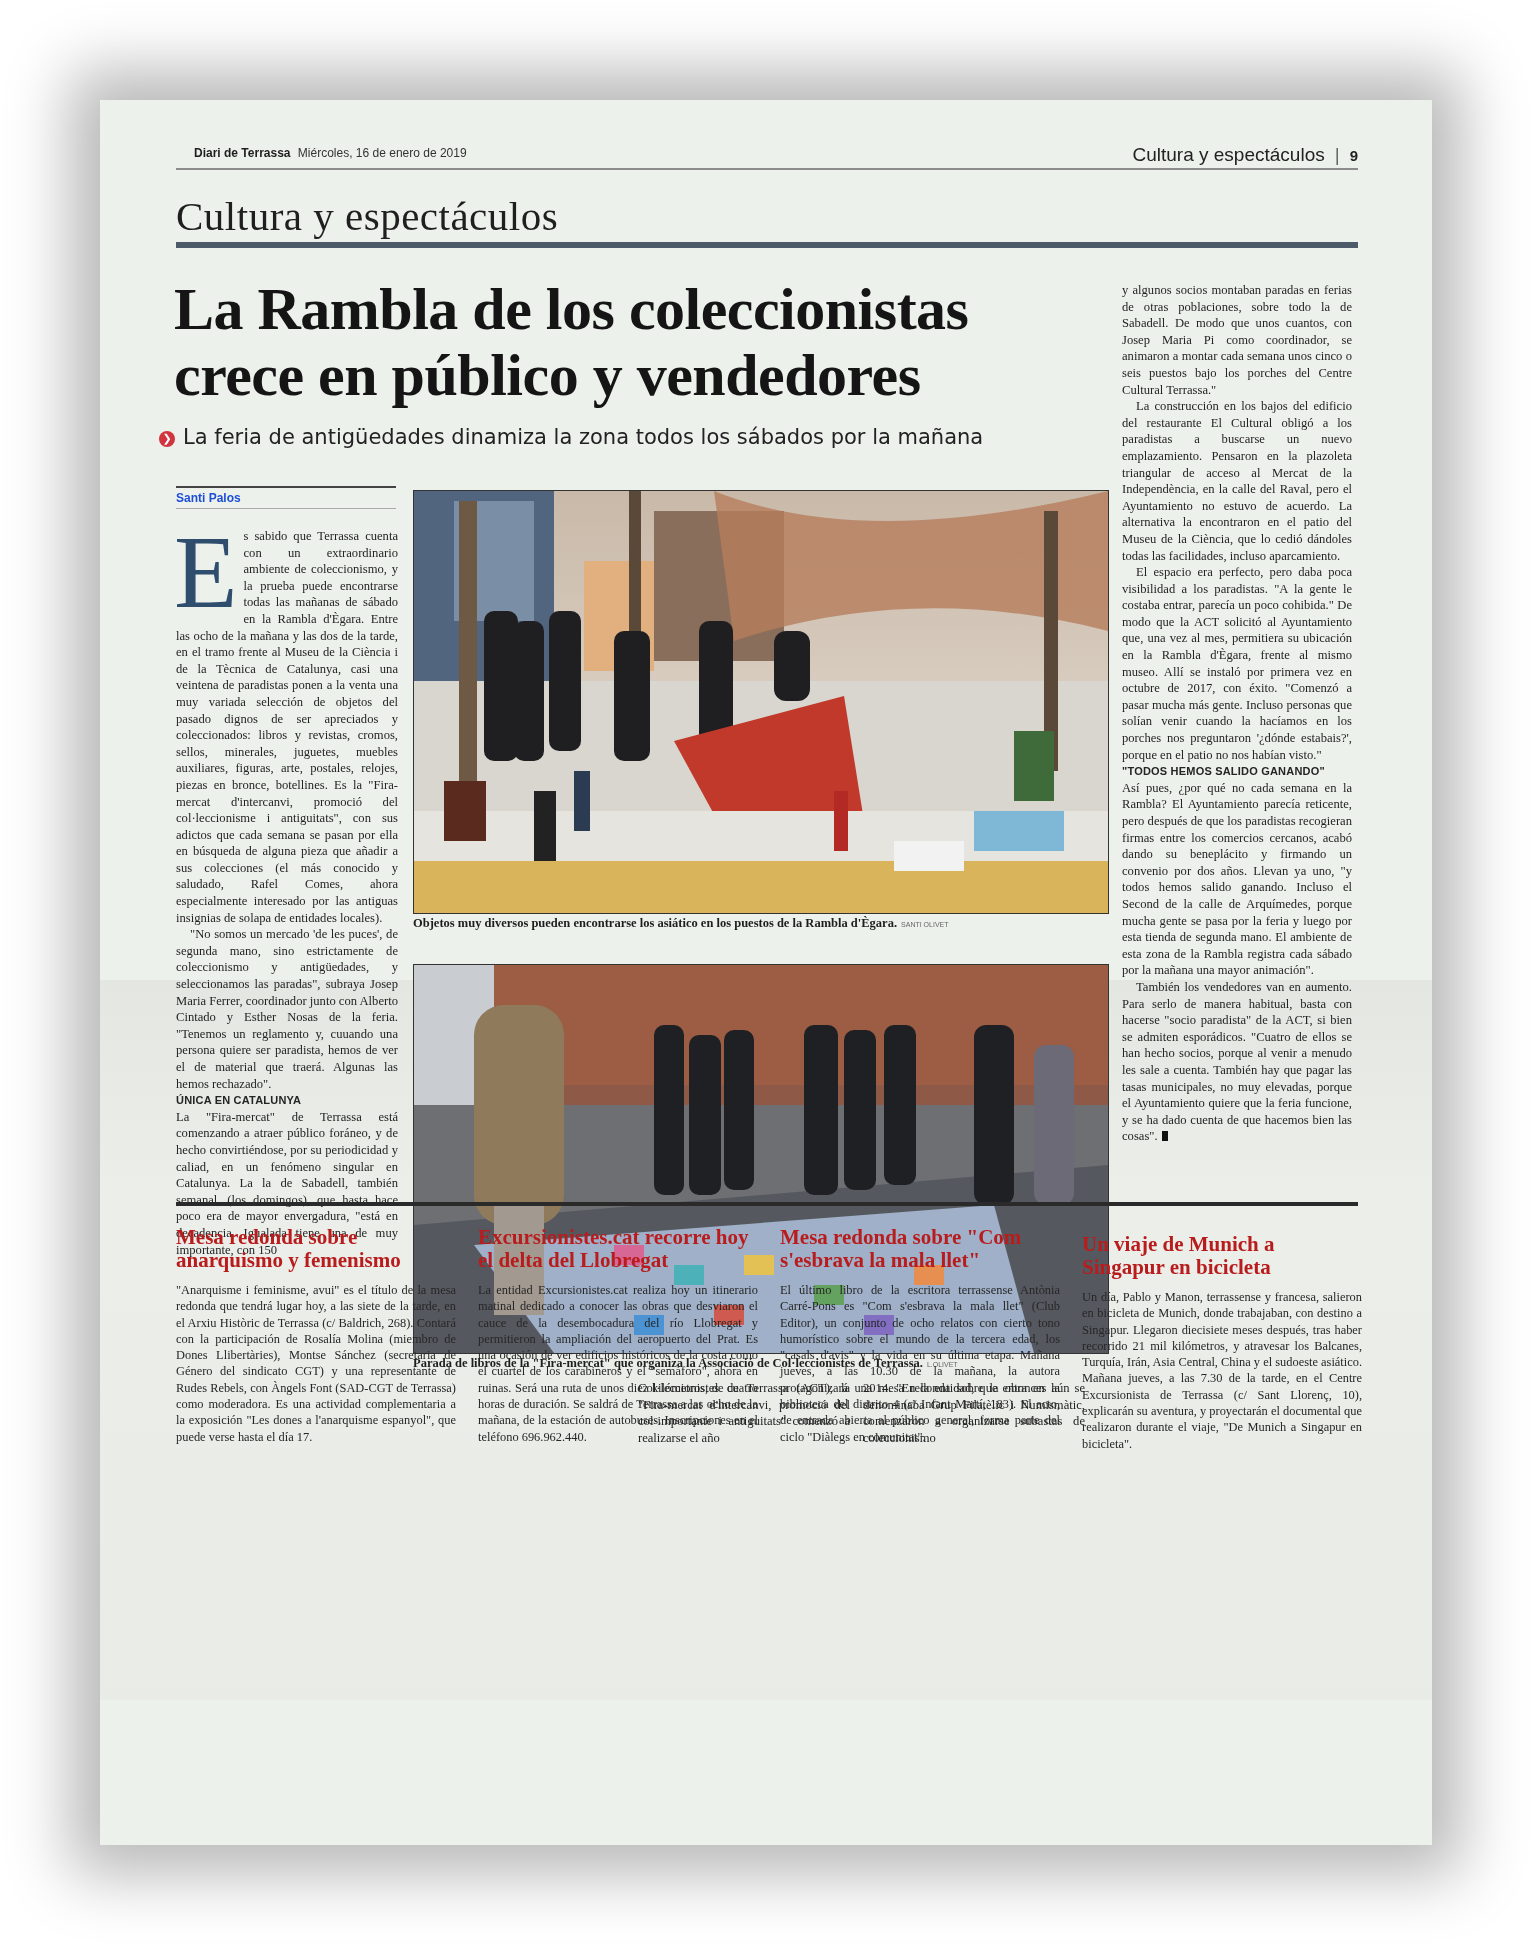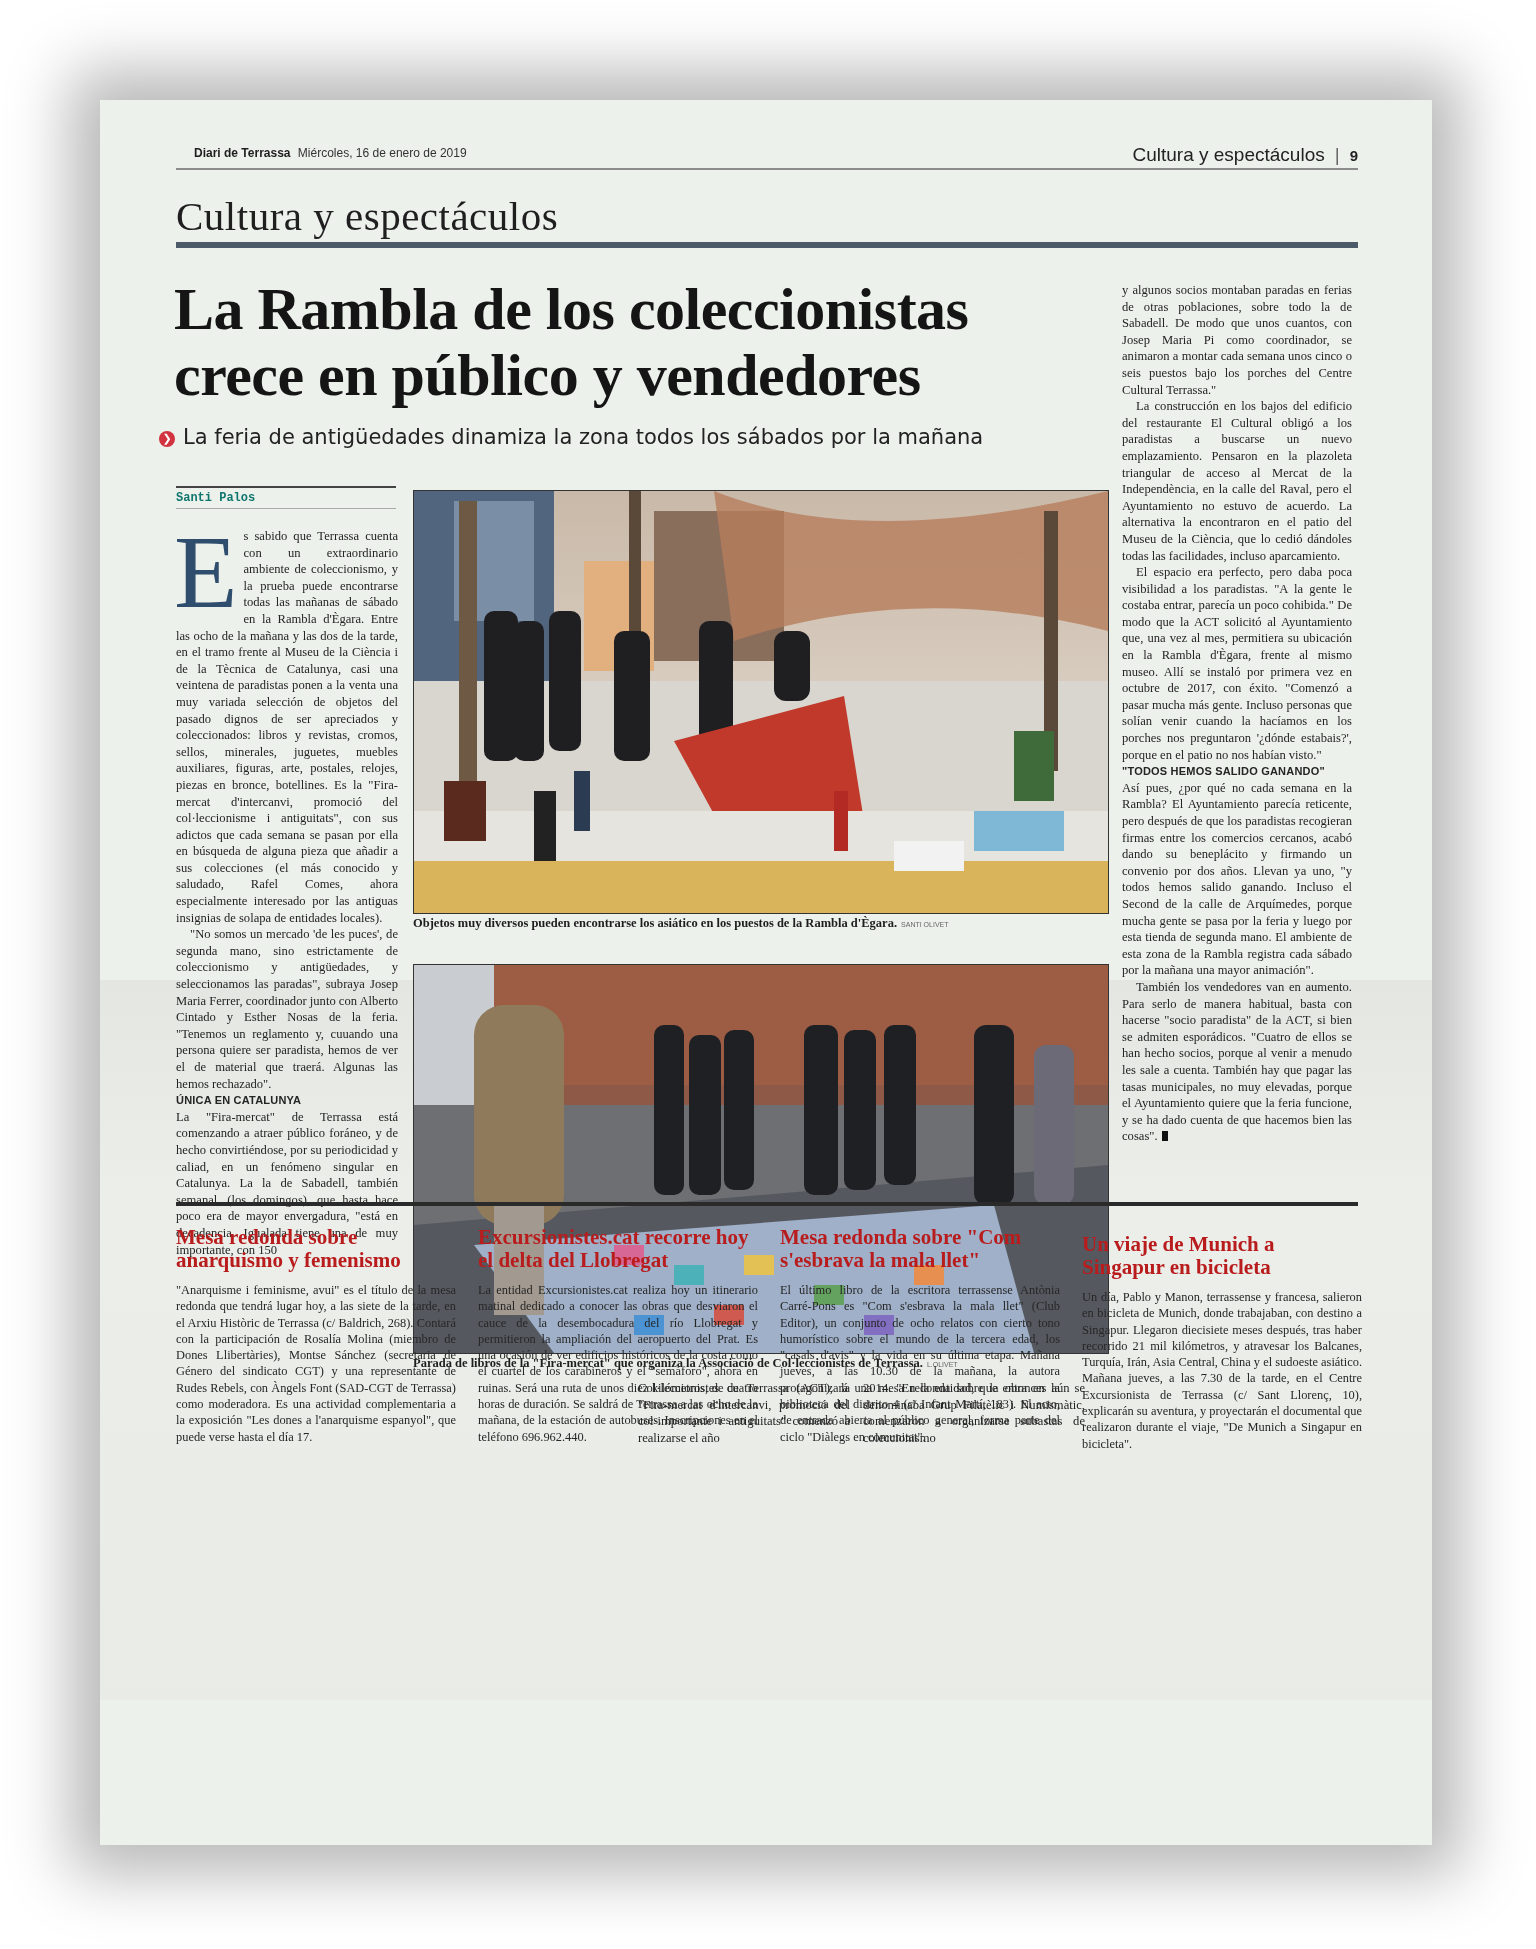--- a/index.html
+++ b/index.html
@@ -27,21 +27,21 @@
   .runhead .right .num { font-weight:bold; font-size:15px; }
 
   .section { left:76px; top:92px; font-size:41px; color:#1f1f1f; letter-spacing:0.5px; }
   .section-rule { left:76px; top:142px; width:1182px; height:6px; background:#4c5a6a; }
 
   .headline { left:74px; top:176px; width:1000px; font-size:60px; font-weight:bold; line-height:66px; color:#151515; letter-spacing:-0.5px; }
   .subhead { left:59px; top:325px; width:980px; font-family:"DejaVu Sans", sans-serif; font-size:21px; color:#222; }
   .subhead .arrow { display:inline-block; width:16px; height:16px; border-radius:50%; background:#d2343f; color:#fff; font-size:11px; line-height:16px; text-align:center; vertical-align:2px; margin-right:8px; }
 
   .byline-rule { left:76px; top:386px; width:220px; height:2px; background:#444; }
-  .byline { left:76px; top:391px; font-family:Liberation Mono, monospace; font-weight:bold; font-size:12px; color:#0f766e; }
+  .byline { left:76px; top:391px; font-family:Liberation Sans, sans-serif; font-weight:bold; font-size:12px; color:#1d4ed8; }
   .byline-rule2 { left:76px; top:408px; width:220px; height:1px; background:#aaa; }
 
   .col { font-size:12.6px; line-height:16.6px; text-align:justify; hyphens:auto; color:#242424; }
   .col p { margin:0; text-indent:14px; }
   .col p.noind { text-indent:0; }
   .dropcap { float:left; font-size:104px; line-height:80px; color:#2f4e6e; margin:4px 6px 0 -2px; font-family:"Liberation Serif", serif; }
   .subtitle-h { font-family:"Liberation Sans", sans-serif; font-weight:bold; font-size:11px; margin:14px 0 2px 0; text-indent:0 !important; letter-spacing:0.2px; }
 
   .photo { border:1px solid #333; overflow:hidden; }
   .caption { font-size:12.5px; font-weight:bold; color:#1e1e1e; }

